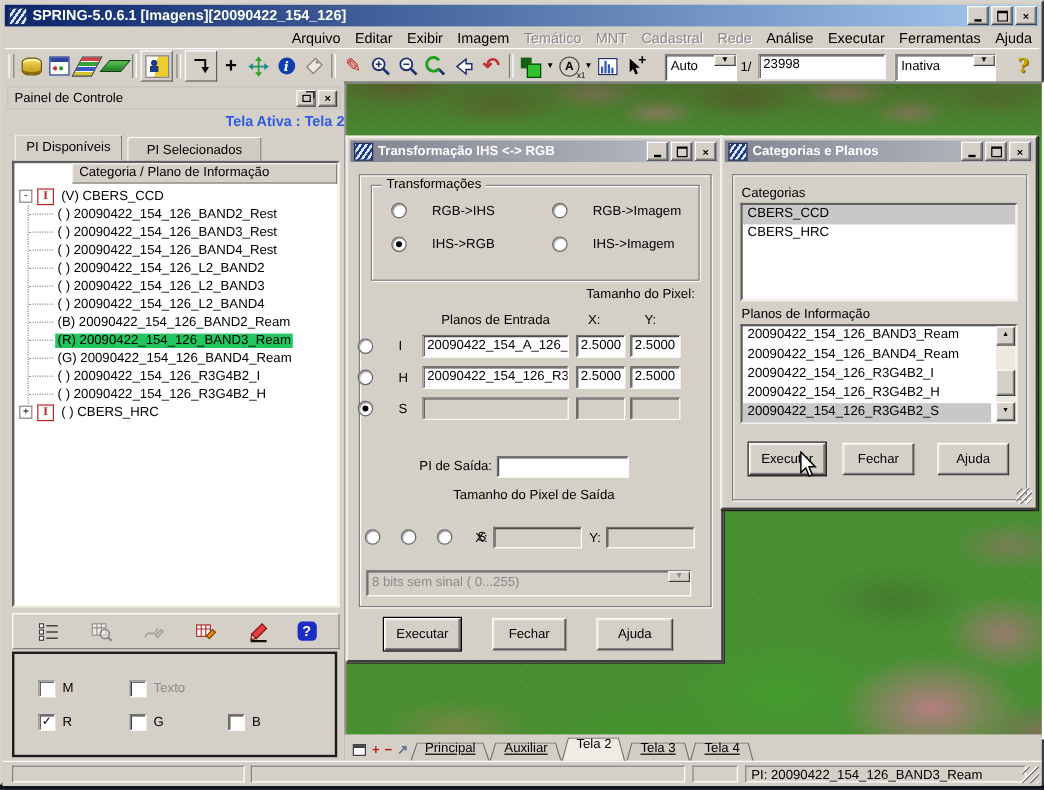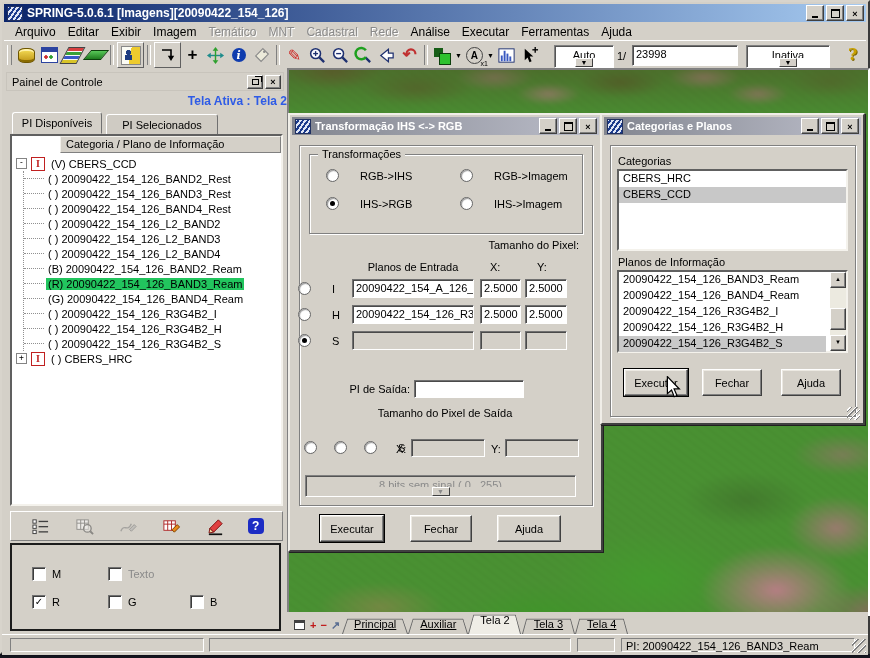--- a/index.html
+++ b/index.html
@@ -13,21 +13,21 @@
     background:repeating-linear-gradient(-55deg,#1a3a8c 0 2px,#dfe5f5 2px 4px);}
   .title-text{color:#fff;font-size:12px;font-weight:bold;flex:1;white-space:nowrap;overflow:hidden;}
   .cap{width:16px;height:14px;background:#D4D0C8;border:1px solid;border-color:#fff #404040 #404040 #fff;
     box-shadow:inset -1px -1px 0 #808080;display:inline-flex;align-items:flex-end;justify-content:center;
     font-size:9px;font-weight:bold;margin-left:2px;flex:none;color:#000;line-height:12px;}
   .cap.sm{width:14px;height:12px;}
   .g-min{width:6px;border-bottom:2px solid #000;margin:0 0 2px 0;}
   .g-max{width:7px;height:6px;border:1px solid #000;border-top:2px solid #000;margin-bottom:2px;}
   .g-float{width:5px;height:4px;border:1px solid #000;margin-bottom:3px;box-shadow:2px -2px 0 -0px #D4D0C8,3px -3px 0 -0px #000;}
   
-  .menubar{position:absolute;left:2px;top:21px;right:2px;height:17px;display:flex;align-items:center;padding-left:5px;font-size:12px;}
+  .menubar{position:absolute;left:2px;top:21px;right:2px;height:17px;display:flex;align-items:center;padding-left:5px;font-size:12px;justify-content:flex-end;}
   .mi{padding:1px 6px;cursor:default;}
   .mi.disabled{color:#8a8a8a;text-shadow:1px 1px 0 #fff;}
   
   .toolbar{position:absolute;left:2px;top:38px;right:2px;height:28px;border-top:1px solid #fff;
     display:flex;align-items:center;padding-left:2px;}
   .tgrip{width:3px;height:20px;border-left:1px solid #fff;border-right:1px solid #808080;margin:0 3px 0 1px;}
   .tsep{width:2px;height:20px;border-left:1px solid #808080;border-right:1px solid #fff;margin:0 3px;}
   .i24{width:23px;height:22px;display:inline-flex;align-items:center;justify-content:center;position:relative;flex:none;}
   .framed{border:1px solid;border-color:#fff #606060 #606060 #fff;width:25px;height:24px;}
   .ic-db{width:15px;height:13px;background:linear-gradient(#F6DE58,#BE9414);border:1px solid #6e5600;border-radius:7px/4px;
@@ -48,21 +48,21 @@
   .ic-pencil{color:#cc2420;font-size:16px;line-height:15px;}
   .ic-undo{color:#c03030;font-size:17px;font-weight:bold;line-height:16px;}
   .ic-raster{width:17px;height:17px;position:relative;}
   .ic-raster::before{content:"";position:absolute;left:0;top:1px;width:9px;height:9px;background:#175e17;}
   .ic-raster::after{content:"";position:absolute;left:5px;top:6px;width:10px;height:10px;background:#2ec22e;border:1px solid #0c400c;}
   .ic-ax{width:15px;height:15px;border:1.5px solid #444;border-radius:50%;font-size:10px;font-weight:bold;
      display:flex;align-items:center;justify-content:center;position:relative;}
   .ic-ax .sub{position:absolute;right:-6px;bottom:-4px;font-size:7px;font-weight:normal;}
   .dd{font-size:7px;margin:0 1px;flex:none;}
   .combo{position:absolute;height:21px;background:#fff;border:1px solid;border-color:#808080 #fff #fff #808080;
-     box-shadow:inset 1px 1px 0 #555;display:flex;align-items:center;flex-direction:column;}
+     box-shadow:inset 1px 1px 0 #555;display:flex;align-items:flex-start;}
   .cval{flex:1;font-size:11px;padding:3px 4px 0;white-space:nowrap;overflow:hidden;}
   .cbtn{width:16px;background:#D4D0C8;border:1px solid;border-color:#fff #404040 #404040 #fff;
      display:flex;align-items:center;justify-content:center;font-size:7px;flex:none;}
   .tb-label{position:absolute;font-size:11px;top:48px;}
   .help-gold{position:absolute;top:43px;font:bold 16px "DejaVu Serif",serif;color:#c8a000;text-shadow:1px 1px 0 #806800;}
   
   .canvas{position:absolute;left:285px;top:66px;width:579px;height:544px;border:2px solid;
      border-color:#808080 #fff #fff #808080;overflow:hidden;background:#4C9534;}
   .imagery{position:absolute;inset:-10px;filter:blur(2px);background-color:#4C9534;background-image:
      linear-gradient(to bottom,rgba(78,84,38,.65),rgba(78,84,38,0) 11%),
@@ -387,23 +387,20 @@
             </div>
           <div class="trow">
               <span class="tlabel">(G) 20090422_154_126_BAND4_Ream</span>
             </div>
           <div class="trow">
               <span class="tlabel">( ) 20090422_154_126_R3G4B2_I</span>
             </div>
           <div class="trow">
               <span class="tlabel">( ) 20090422_154_126_R3G4B2_H</span>
             </div>
-          <div class="trow">
-              <span class="tlabel">( ) 20090422_154_126_R3G4B2_S</span>
-            </div>
         </div>
         <div class="trow">
           <span class="exp">+</span>
           <span class="iic">I</span>
           <span class="tlabel">( ) CBERS_HRC</span>
         </div>
       </div>
     </div>
 
     <div class="toolrow">
@@ -586,22 +583,22 @@
           <i class="g-min"></i>
         </span>
       <span class="cap">
           <i class="g-max"></i>
         </span>
       <span class="cap">×</span>
     </div>
     <div class="etch" style="left:8px;top:30px;width:244px;height:270px;"></div>
     <span class="lbl" style="left:16px;top:40px;">Categorias</span>
     <div class="listbox" style="left:15px;top:54px;width:231px;height:82px;">
+      <div class="li sel">CBERS_CCD</div>
       <div class="li">CBERS_HRC</div>
-      <div class="li sel">CBERS_CCD</div>
     </div>
     <span class="lbl" style="left:16px;top:141px;">Planos de Informação</span>
     <div class="listbox" style="left:15px;top:155px;width:231px;height:83px;">
       <div style="margin-right:20px;">
         <div class="li">20090422_154_126_BAND3_Ream</div>
         <div class="li">20090422_154_126_BAND4_Ream</div>
         <div class="li">20090422_154_126_R3G4B2_I</div>
         <div class="li">20090422_154_126_R3G4B2_H</div>
         <div class="li sel">20090422_154_126_R3G4B2_S</div>
       </div>

